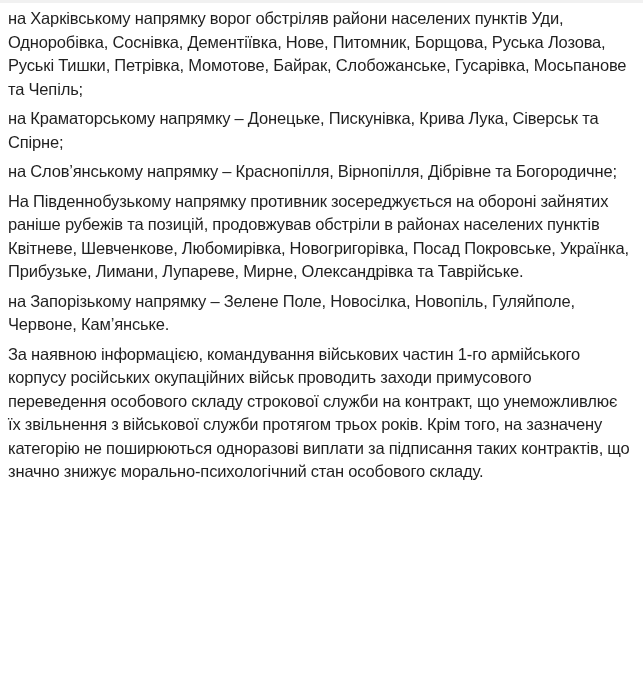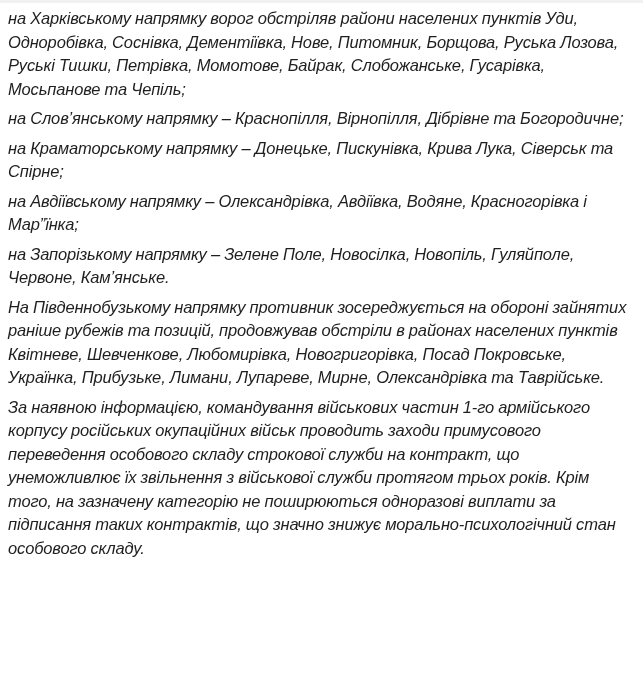--- a/index.html
+++ b/index.html
@@ -16,36 +16,34 @@
     box-sizing: border-box;
   }
   .crop-edge {
     height: 3px;
     background: #f1f1f1;
     width: 100%;
   }
   .article {
     padding: 4px 10px 0 8px;
     box-sizing: border-box;
-    font-style: italic;
   }
   .article p {
     margin: 0 0 6px 0;
     font-size: 16.5px;
     line-height: 23.5px;
     letter-spacing: -0.15px;
     word-spacing: -0.2px;
   }
 </style>
 </head>
 <body>
 
 <div class="crop-edge"></div>
 
 <div class="article">
   <p>на Харківському напрямку ворог обстріляв райони населених пунктів Уди, Одноробівка, Соснівка, Дементіївка, Нове, Питомник, Борщова, Руська Лозова, Руські Тишки, Петрівка, Момотове, Байрак, Слобожанське, Гусарівка, Мосьпанове та Чепіль;</p>
+  <p>на Краматорському напрямку – Донецьке, Пискунівка, Крива Лука, Сіверськ та Спірне;</p>
   <p>на Слов’янському напрямку – Краснопілля, Вірнопілля, Дібрівне та Богородичне;</p>
-  <p>на Краматорському напрямку – Донецьке, Пискунівка, Крива Лука, Сіверськ та Спірне;</p>
-  <p>на Авдіївському напрямку – Олександрівка, Авдіївка, Водяне, Красногорівка і Мар”їнка;</p>
+  <p>На Південнобузькому напрямку противник зосереджується на обороні зайнятих раніше рубежів та позицій, продовжував обстріли в районах населених пунктів Квітневе, Шевченкове, Любомирівка, Новогригорівка, Посад Покровське, Українка, Прибузьке, Лимани, Лупареве, Мирне, Олександрівка та Таврійське.</p>
   <p>на Запорізькому напрямку – Зелене Поле, Новосілка, Новопіль, Гуляйполе, Червоне, Кам’янське.</p>
-  <p>На Південнобузькому напрямку противник зосереджується на обороні зайнятих раніше рубежів та позицій, продовжував обстріли в районах населених пунктів Квітневе, Шевченкове, Любомирівка, Новогригорівка, Посад Покровське, Українка, Прибузьке, Лимани, Лупареве, Мирне, Олександрівка та Таврійське.</p>
   <p>За наявною інформацією, командування військових частин 1-го армійського корпусу російських окупаційних військ проводить заходи примусового переведення особового складу строкової служби на контракт, що унеможливлює їх звільнення з військової служби протягом трьох років. Крім того, на зазначену категорію не поширюються одноразові виплати за підписання таких контрактів, що значно знижує морально-психологічний стан особового складу.</p>
 </div>
 
 </body></html>

